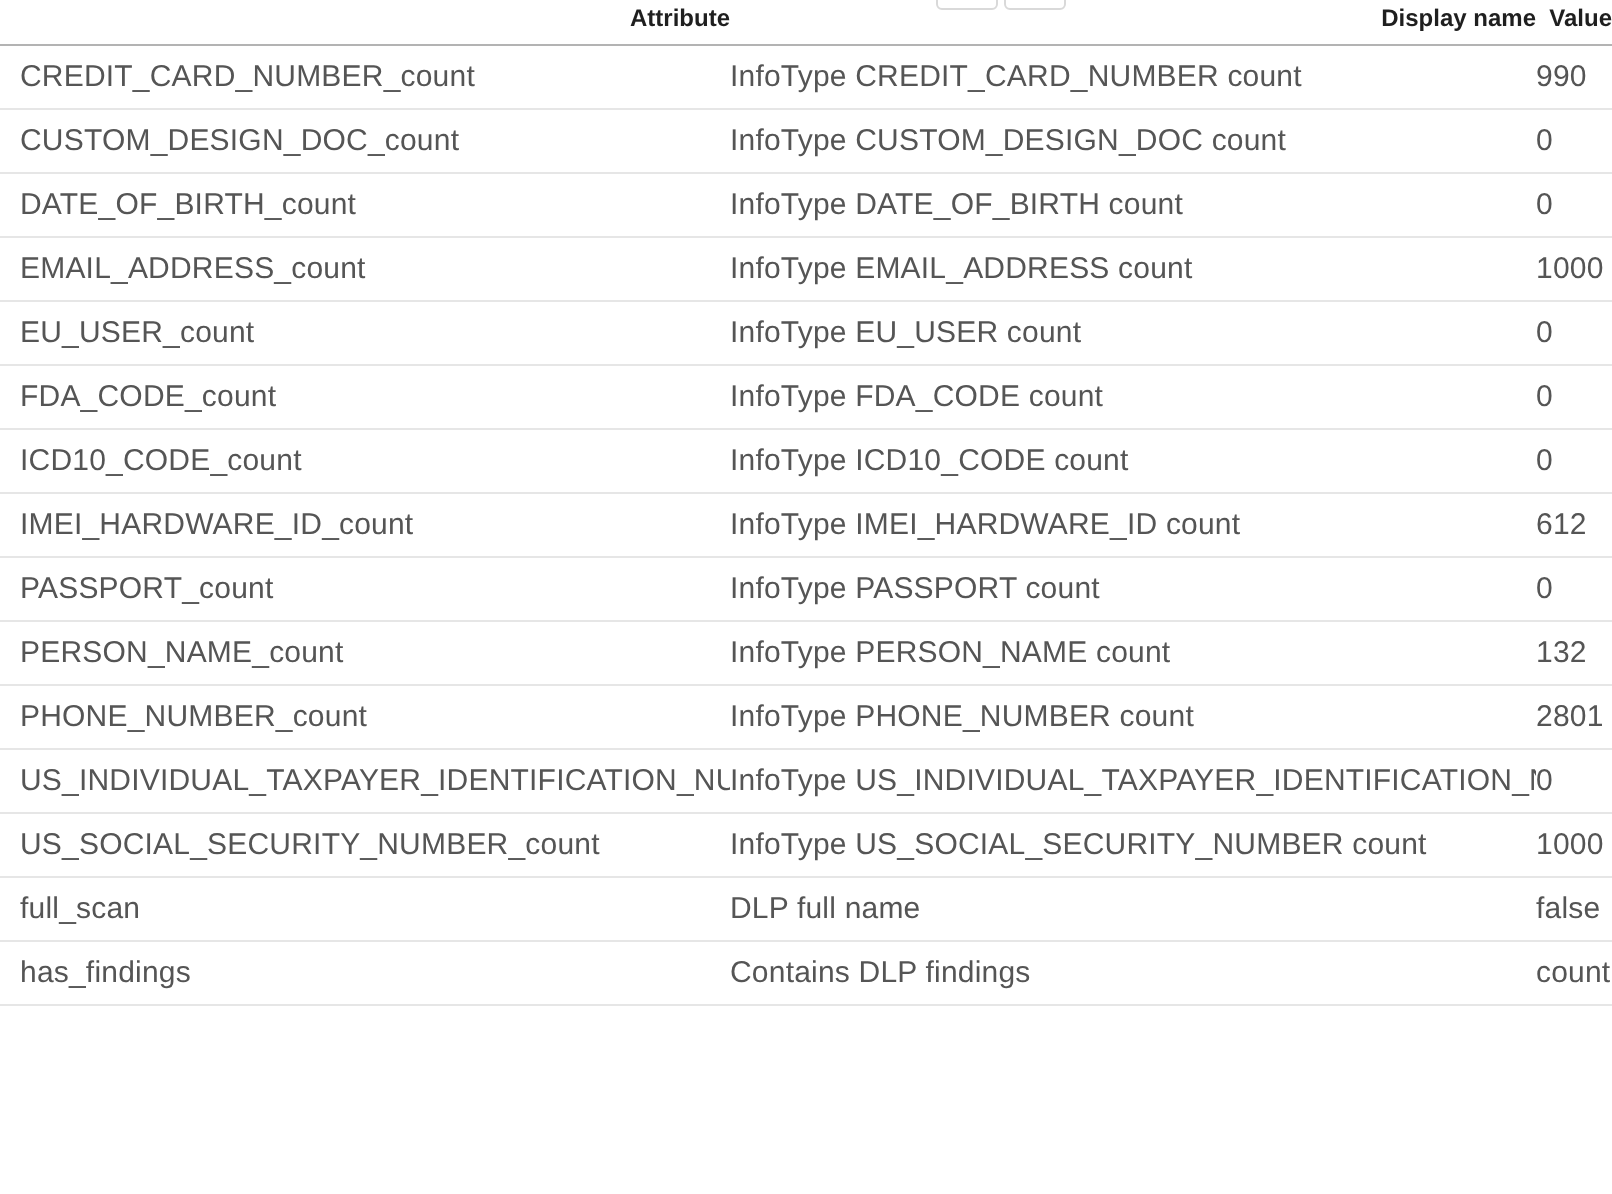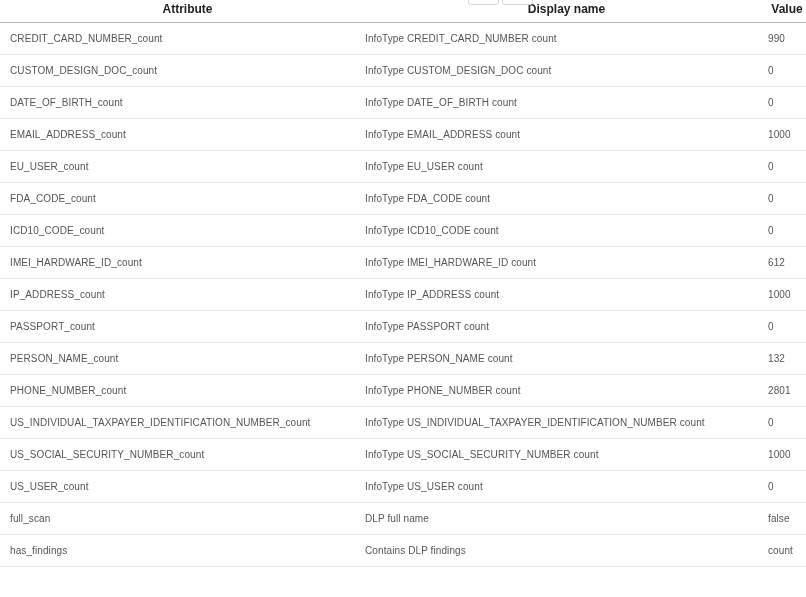--- a/index.html
+++ b/index.html
@@ -30,32 +30,32 @@
   }
   table.attr-table col.c1 { width: 365px; }
   table.attr-table col.c2 { width: 403px; }
   table.attr-table col.c3 { width: 38px; }
 
   thead th {
     height: 22px;
     font-size: 12px;
     font-weight: bold;
     color: #1f1f1f;
-    text-align: center;
+    text-align: right;
     vertical-align: middle;
     padding: 0 0 4px 0;
     border-bottom: 1px solid #b3b3b3;
     white-space: nowrap;
     overflow: hidden;
   }
   thead th.first { padding-left: 10px; }
 
   tbody td {
     height: 32px;
-    font-size: 10px;
+    font-size: 15px;
     color: #555555;
     vertical-align: middle;
     padding: 0;
     border-bottom: 1px solid #e6e6e6;
     white-space: nowrap;
     overflow: hidden;
     letter-spacing: 0.1px;
   }
   tbody td.first { padding-left: 10px; }
 </style>
@@ -124,25 +124,20 @@
     <td>InfoType ICD10_CODE count</td>
     <td>0</td>
   </tr>
 
   <tr>
     <td class="first">IMEI_HARDWARE_ID_count</td>
     <td>InfoType IMEI_HARDWARE_ID count</td>
     <td>612</td>
   </tr>
 
-  <tr>
-    <td class="first">IP_ADDRESS_count</td>
-    <td>InfoType IP_ADDRESS count</td>
-    <td>1000</td>
-  </tr>
 
 
   <tr>
     <td class="first">PASSPORT_count</td>
     <td>InfoType PASSPORT count</td>
     <td>0</td>
   </tr>
 
   <tr>
     <td class="first">PERSON_NAME_count</td>
@@ -161,25 +156,20 @@
     <td>InfoType US_INDIVIDUAL_TAXPAYER_IDENTIFICATION_NUMBER count</td>
     <td>0</td>
   </tr>
 
   <tr>
     <td class="first">US_SOCIAL_SECURITY_NUMBER_count</td>
     <td>InfoType US_SOCIAL_SECURITY_NUMBER count</td>
     <td>1000</td>
   </tr>
 
-  <tr>
-    <td class="first">US_USER_count</td>
-    <td>InfoType US_USER count</td>
-    <td>0</td>
-  </tr>
 
   <tr>
     <td class="first">full_scan</td>
     <td>DLP full name</td>
     <td>false</td>
   </tr>
 
   <tr>
     <td class="first">has_findings</td>
     <td>Contains DLP findings</td>

